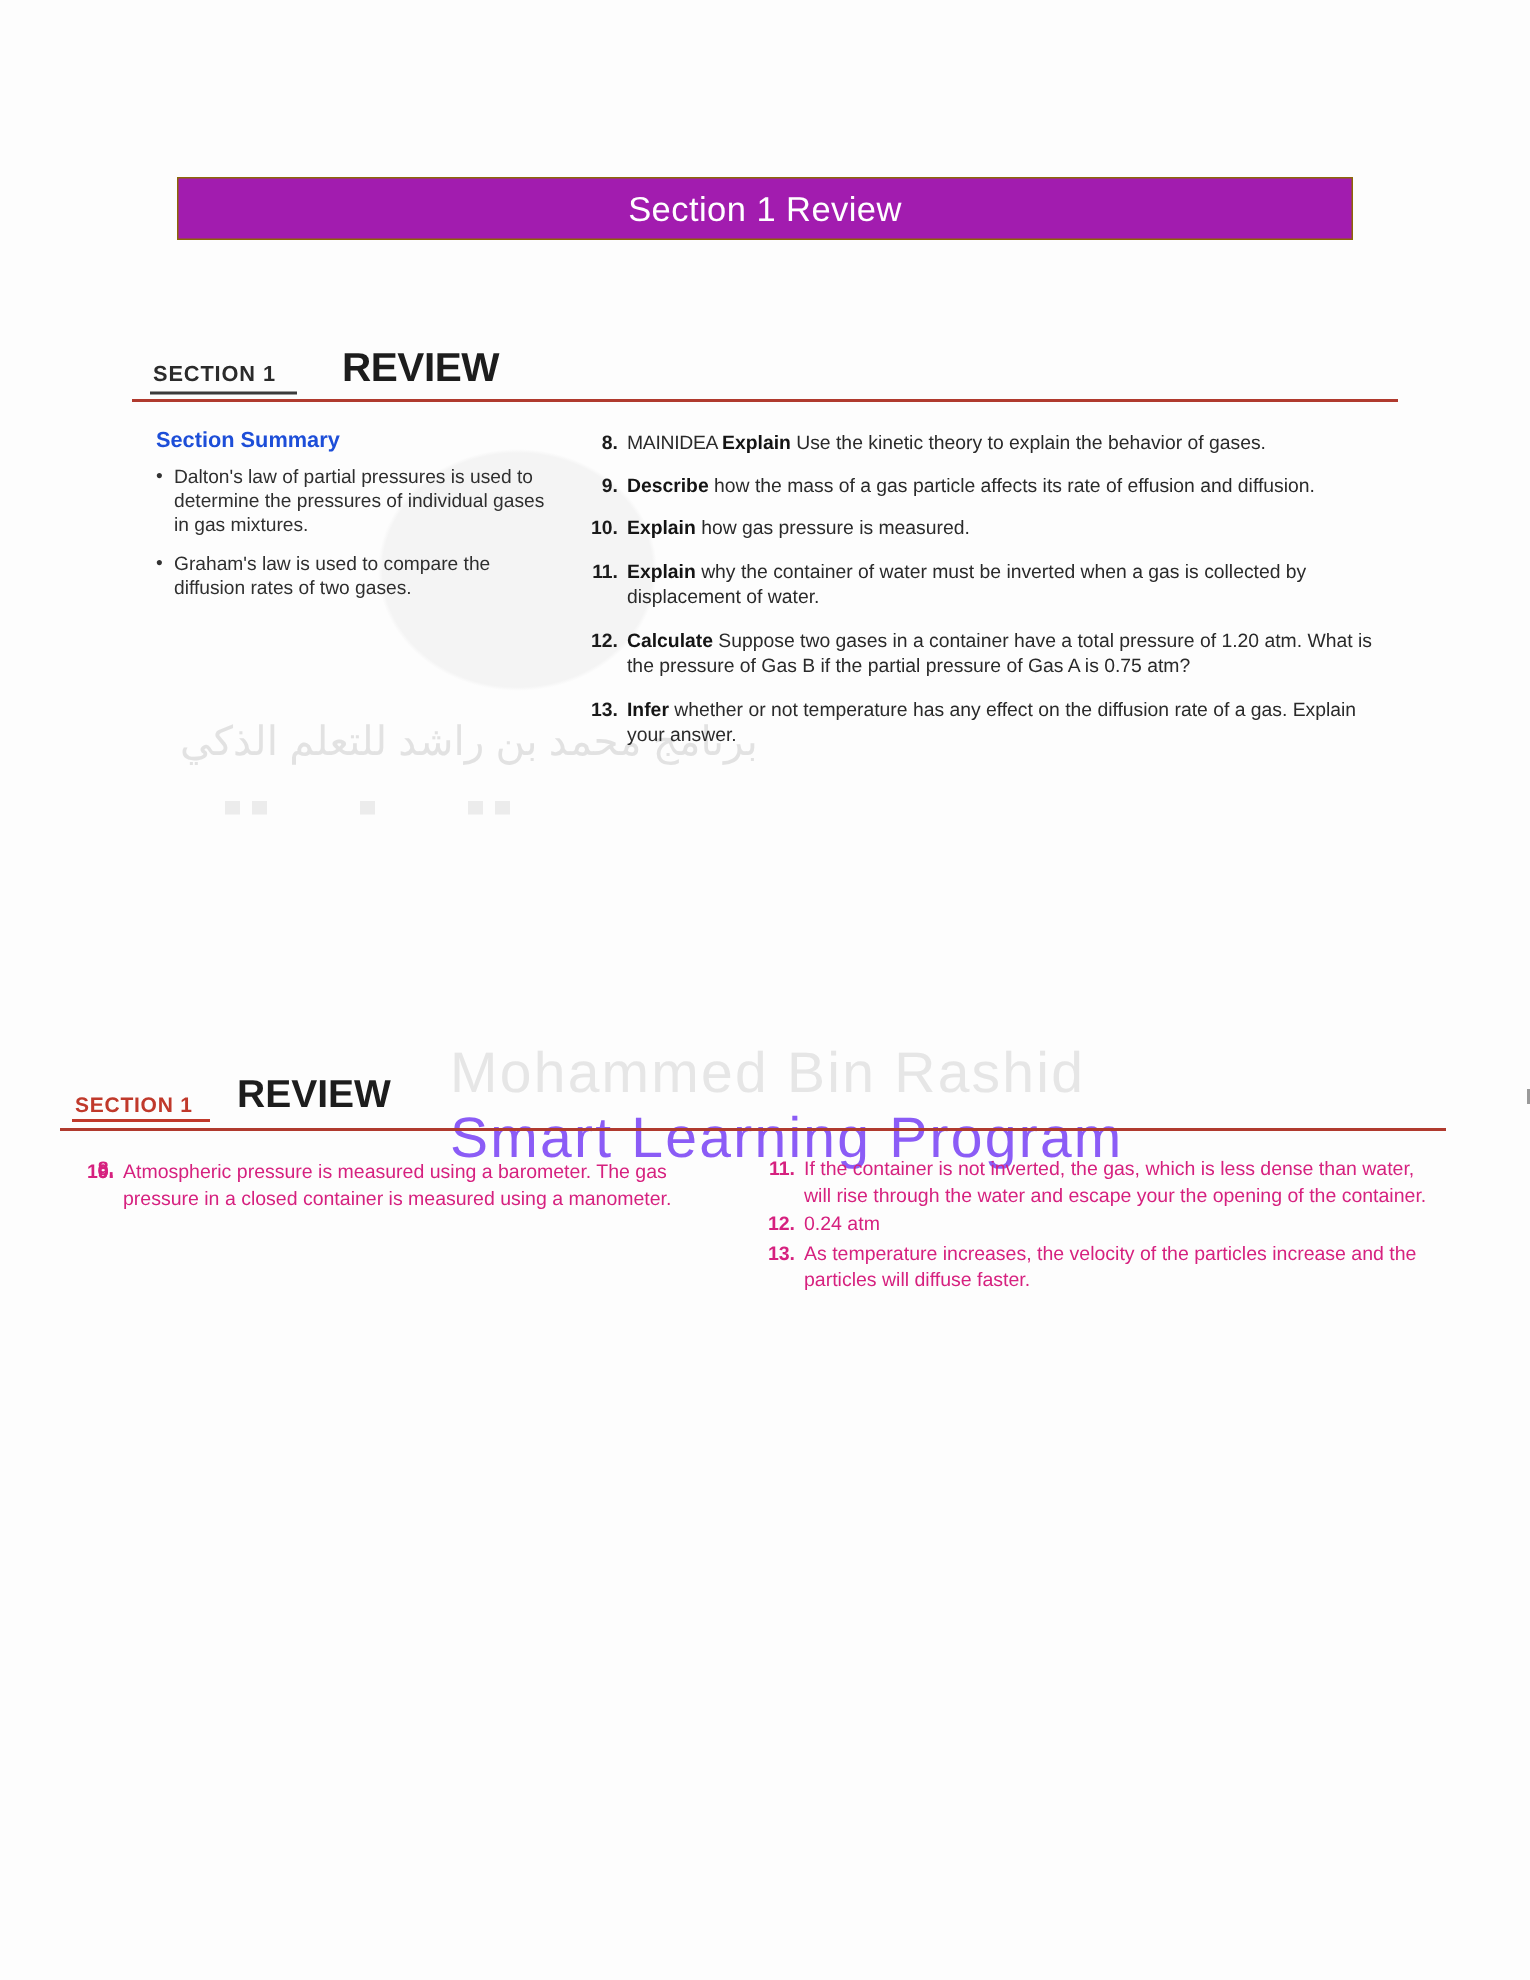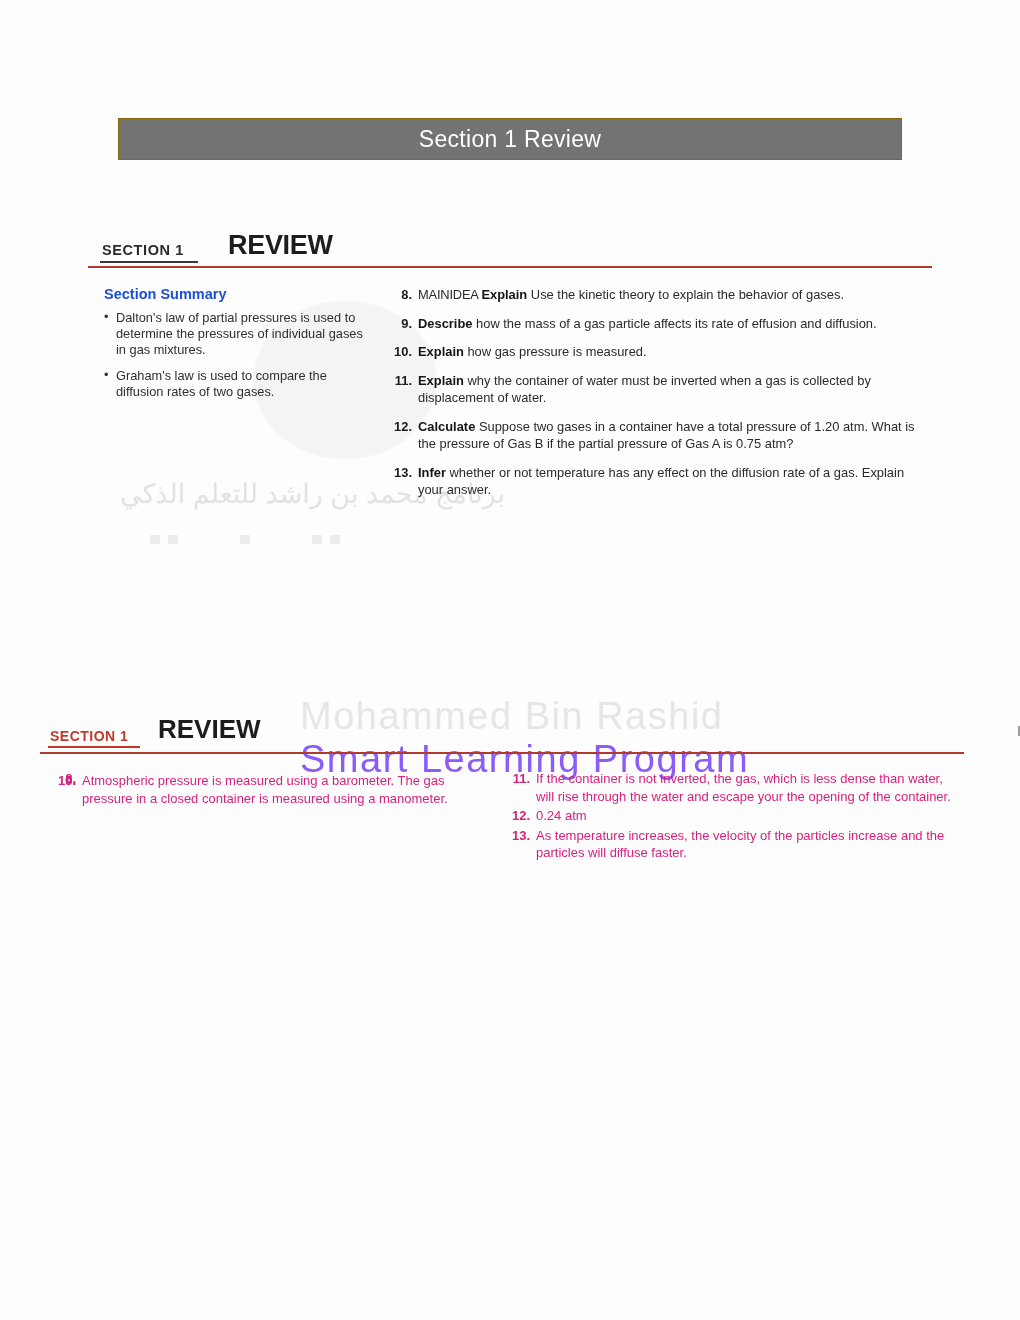--- a/index.html
+++ b/index.html
@@ -22,21 +22,21 @@
     background: #fdfdfd;
   }
 
   
   .banner {
     position: absolute;
     left: 118px;
     top: 118px;
     width: 784px;
     height: 42px;
-    background: #737373;
+    background: #a21caf;
     border: 1px solid #8d6707;
     box-sizing: border-box;
     display: flex;
     align-items: center;
     justify-content: center;
   }
   .banner-title {
     color: #ffffff;
     font-size: 23px;
     letter-spacing: 0.3px;

